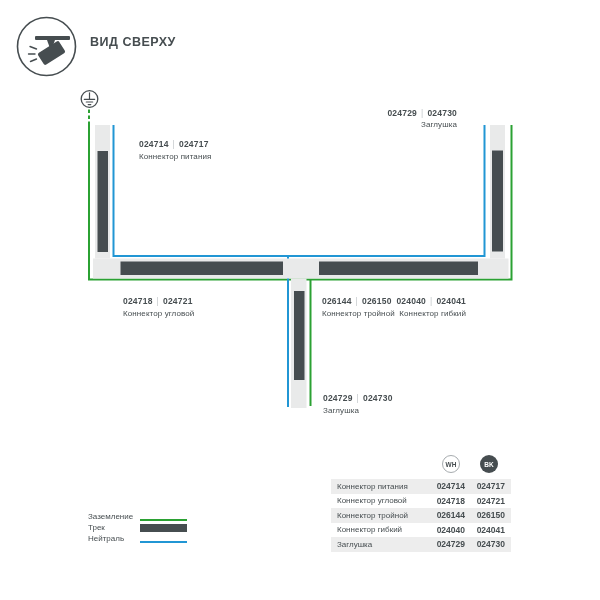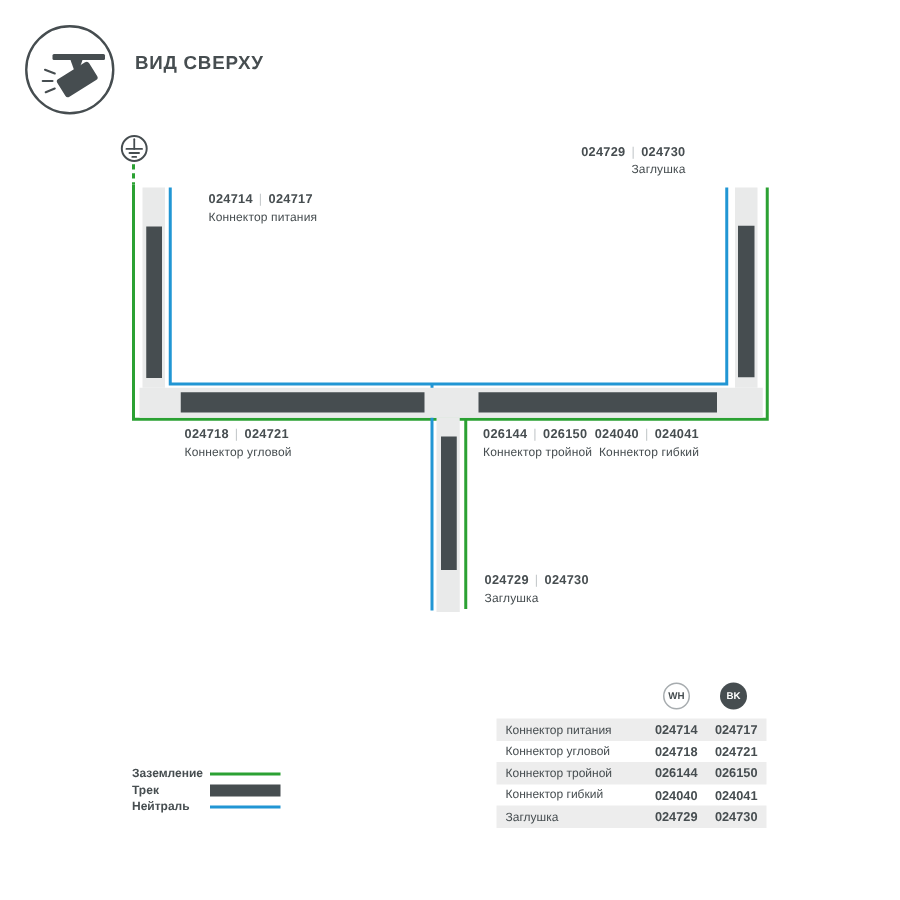--- a/index.html
+++ b/index.html
@@ -3,27 +3,27 @@
 <meta charset="utf-8">
 <style>
   html,body{margin:0;padding:0;background:#fff;}
   .page{position:relative;width:548px;height:600px;background:#ffffff;overflow:hidden;
         font-family:"Liberation Sans",sans-serif;color:#464d50;}
   .abs{position:absolute;}
   
   .page-title{left:90px;top:35px;font-size:12.5px;font-weight:bold;letter-spacing:.5px;}
   
   .lbl{position:absolute;font-size:8px;line-height:1;white-space:nowrap;}
-  .lbl .codes{font-weight:bold;font-size:8.5px;letter-spacing:.2px;}
+  .lbl .codes{font-weight:bold;font-size:8.5px;letter-spacing:.2px;margin-top:12px;}
   .lbl .sep{color:#c3c8ca;font-weight:normal;margin:0 4px;}
   .lbl .lname{margin-top:4px;font-size:8px;letter-spacing:.1px;}
   .lbl.right{text-align:right;}
   
   .legend{left:88px;top:510px;}
-  .leg-row{display:flex;align-items:center;height:11px;font-weight:bold;}
+  .leg-row{display:flex;align-items:flex-end;height:11px;}
   .leg-label{width:52px;font-size:8px;}
   .sw{width:47px;display:flex;align-items:center;}
   .sw-line{width:47px;height:2px;}
   .sw-bar{width:47px;height:8px;background:#464d50;}
   
   .ptable{left:331px;top:450px;width:180px;font-size:8px;}
   .thead{position:relative;height:29px;}
   .circle{position:absolute;top:5px;width:18px;height:18px;border-radius:50%;
           display:flex;align-items:center;justify-content:center;
           font-size:6.5px;font-weight:bold;box-sizing:border-box;}

